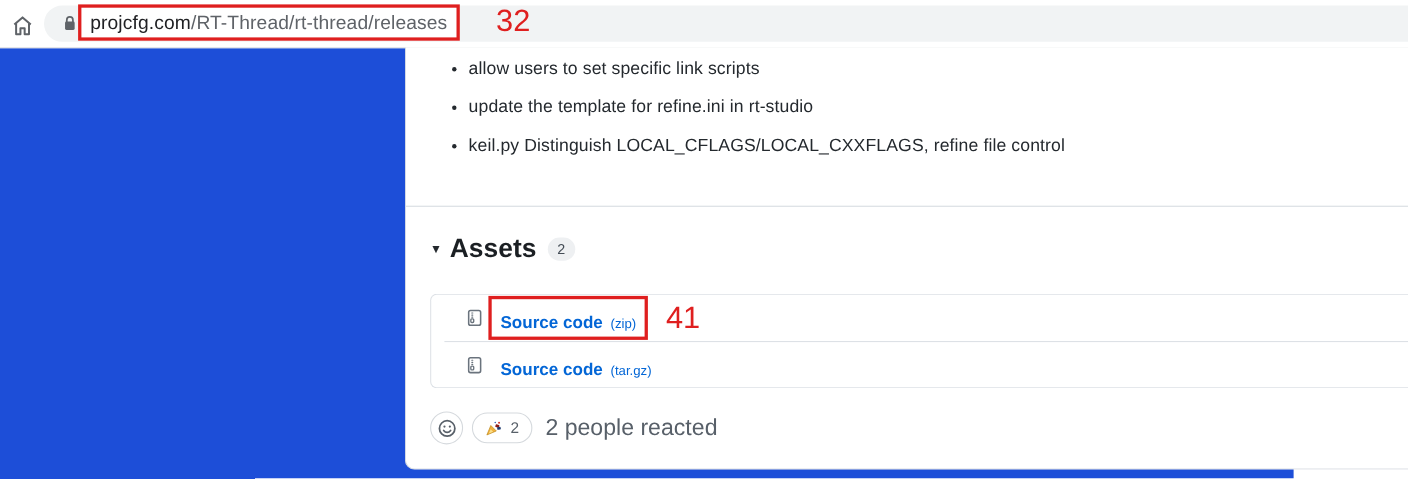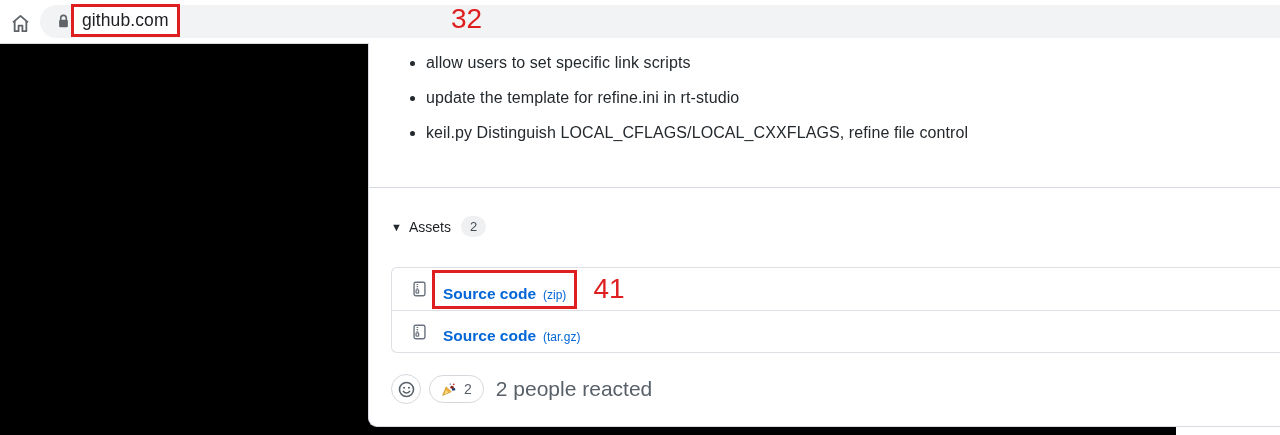--- a/index.html
+++ b/index.html
@@ -32,48 +32,49 @@
     font-size: 17.5px; white-space: nowrap; letter-spacing: 0.1px;
   }
   .url-domain { color: #202124; }
   .url-path { color: #5f6368; }
   .annot-num {
     position: absolute; color: #df1f1f; font-size: 28px; font-weight: 500; margin-left: 24px;
   }
   .num-32 { left: 427px; top: 3px; }
 
   
-  .page { position: relative; width: 1176px; height: 391px; background: #000000; }
+  .page { position: relative; width: 1176px; height: 391px; background: #1d4ed8; }
   .release-card {
     position: absolute; left: 368px; top: -1px; width: 912px; height: 384px;
     border-left: 1px solid #d8dce2; border-bottom: 1px solid #d8dce2;
     border-radius: 0 0 0 9px; background: #fff;
   }
   .card-body { height: 144px; padding-top: 8px; }
   ul.notes { margin: 0; padding: 0 0 0 57px; }
   ul.notes li {
     font-size: 16px; color: #24292e; line-height: 24px; margin-bottom: 11px;
     letter-spacing: 0.1px;
   }
   .card-footer { border-top: 1px solid #d8dce2; padding-left: 22px; }
 
   .assets-summary {
     margin-top: 25px; height: 27px; display: flex; align-items: center;
     cursor: pointer; width: fit-content;
   }
   .caret { font-size: 11px; color: #24292e; margin-right: 7px; }
-  .assets-label { font-size: 14px; font-weight: normal; color: #1b1f23; }
+  .assets-label { font-size: 24px; font-weight: bold; color: #1b1f23; }
   .badge {
     margin-left: 10px; background: #eef0f2; border-radius: 12px;
     padding: 3px 9px; font-size: 13px; color: #444d56;
   }
 
   .assets-box {
     margin-top: 27px; border: 1px solid #dde1e6; border-right: none;
     border-radius: 6px 0 0 6px;
+    padding-left: 12px;
   }
   .asset-row {
     height: 42px; display: flex; align-items: center; padding-left: 20px;
   }
   .asset-row + .asset-row { border-top: 1px solid #dde1e6; }
   .zip-icon { display: flex; margin-right: 4px; }
   .annot-box {
     display: inline-flex; align-items: center;
     border: 3px solid #df1f1f; padding: 3px 8px; margin-left: 1px;
   }
@@ -111,21 +112,22 @@
     </svg>
   </div>
   <div class="omnibox">
     <span class="lock">
       <svg viewBox="0 0 14 18" width="13" height="17">
         <path d="M4 7.4 V5.4 a3 3 0 0 1 6 0 V7.4" fill="none" stroke="#5f6368" stroke-width="1.7"></path>
         <rect x="2.3" y="7" width="9.4" height="8.2" rx="1.4" fill="#5f6368"></rect>
       </svg>
     </span>
     <div class="url-annot">
-      <span class="url-domain">github.com</span>
+      <span class="url-domain">projcfg.com</span>
+        <span class="url-path">/RT-Thread/rt-thread/releases</span>
     </div>
   </div>
   <span class="annot-num num-32">32</span>
 </div>
 
 <div class="page">
   <div class="release-card">
 
     <div class="card-body">
       <ul class="notes">

